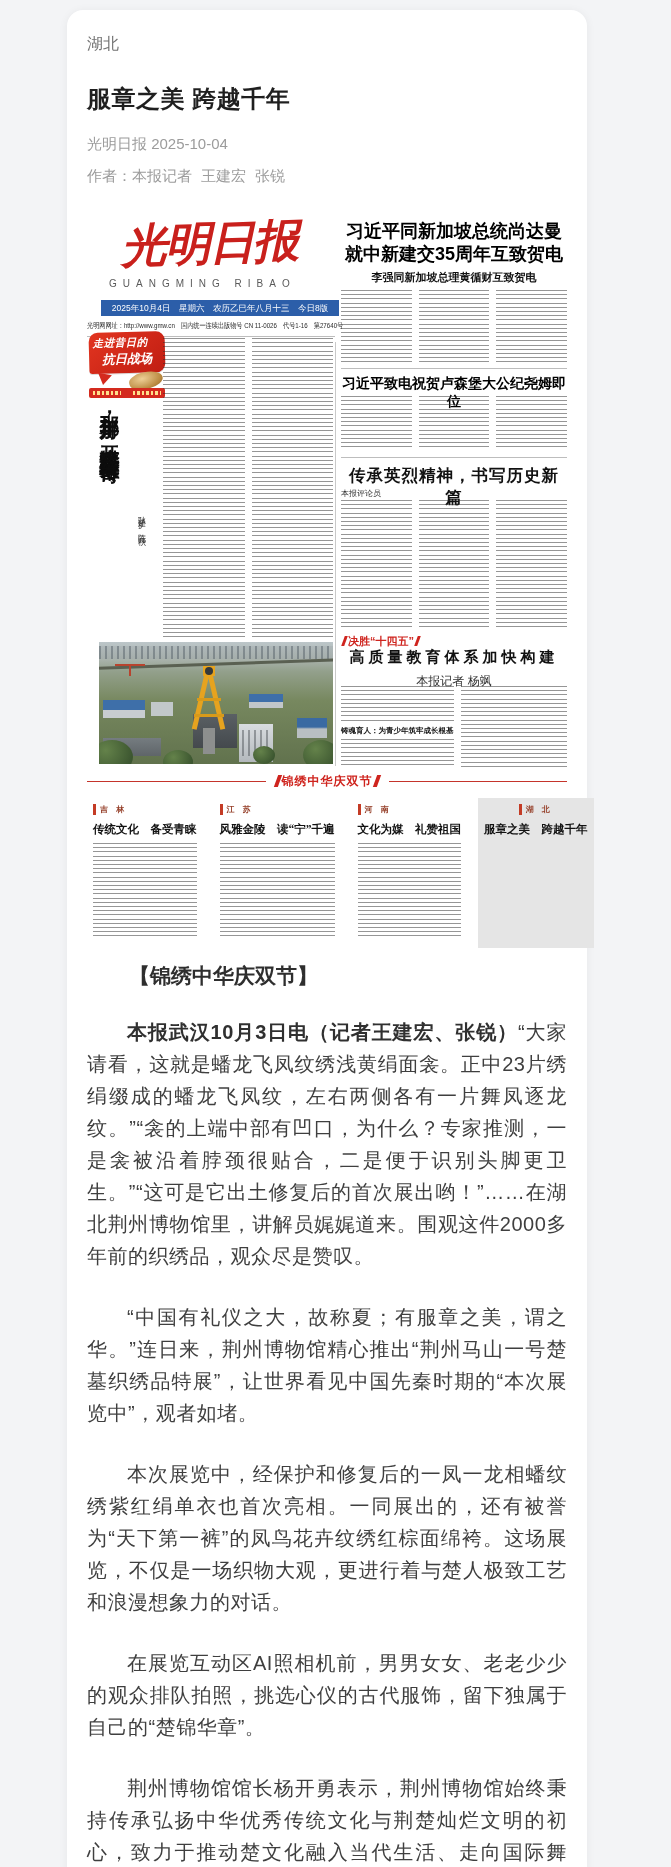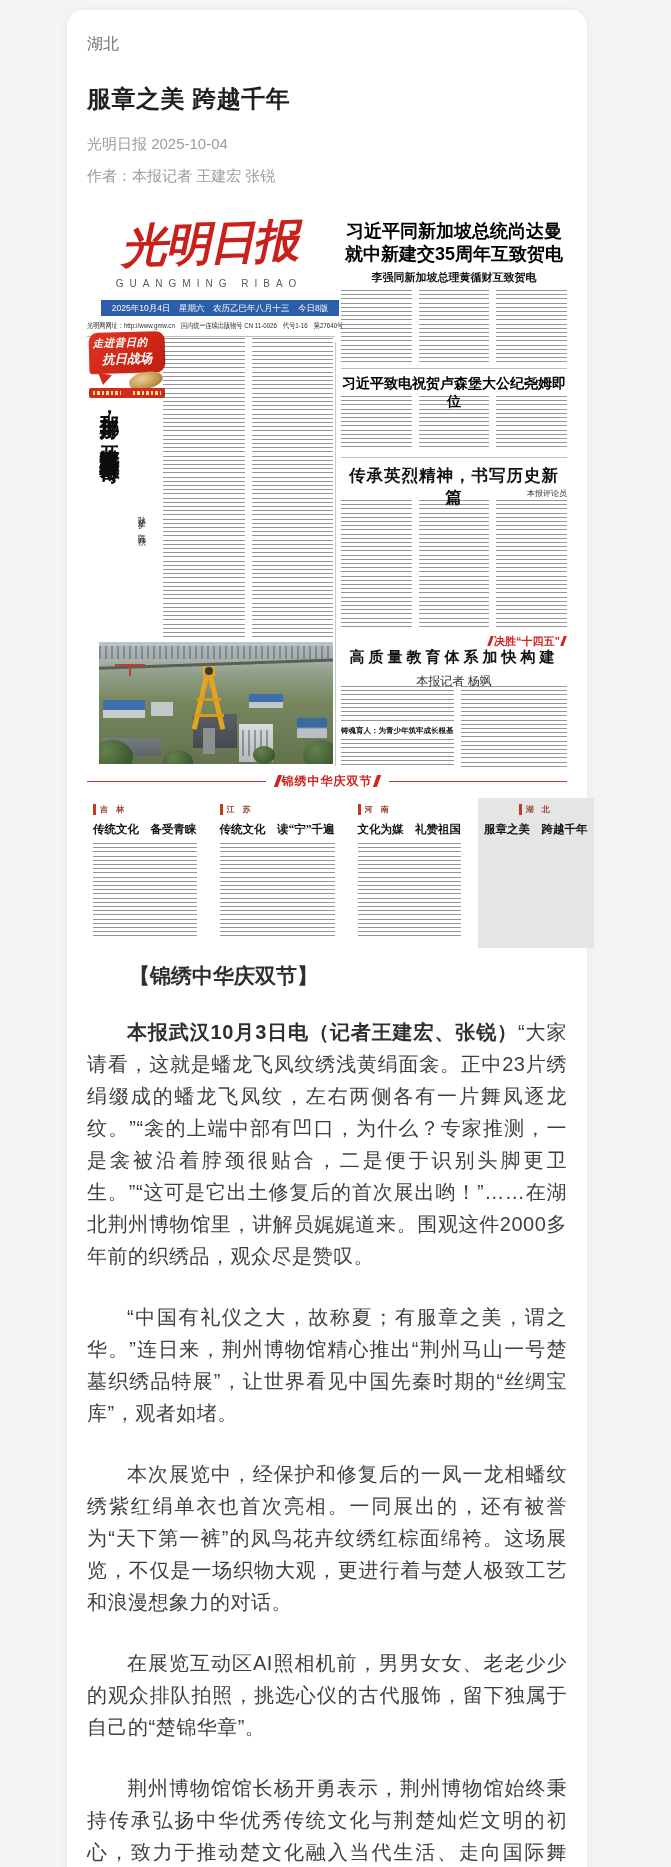--- a/index.html
+++ b/index.html
@@ -10,29 +10,29 @@
   }
   .card{
     position:absolute;left:67px;top:10px;width:520px;height:1900px;
     background:#ffffff;border-radius:16px;
     box-shadow:0 1px 10px rgba(0,0,0,.06);
     padding:0 20px;box-sizing:border-box;
   }
   .category{margin-top:24px;font-size:16px;color:#737373;}
   .title{margin:28px 0 0;font-size:24px;font-weight:600;color:#1f1f1f;letter-spacing:.5px;}
   .meta{margin-top:20px;font-size:15px;color:#9c9c9c;}
-  .meta.author{margin-top:13px;}
+  .meta.author{margin-top:13px;font-family:Liberation Mono, monospace;}
 
   
   .newspaper{position:relative;margin-top:24px;width:480px;height:738px;background:#fff;color:#222;}
   .np-abs{position:absolute;}
   .np-masthead{left:22px;top:6px;width:200px;text-align:center;
     font-family:"Liberation Serif", serif;font-style:italic;font-weight:700;
     font-size:46px;line-height:56px;color:#c9201c;transform:rotate(-2deg);letter-spacing:-2px;}
-  .np-latin{left:22px;top:68px;width:200px;text-align:center;font-size:10px;letter-spacing:6px;color:#5a5a5a;}
+  .np-latin{left:22px;top:68px;width:200px;text-align:left;font-size:10px;letter-spacing:6px;color:#5a5a5a;}
   .np-datebar{left:14px;top:90px;width:238px;height:16px;background:#2c5ea9;color:#fff;
     font-size:8.5px;line-height:16px;text-align:center;white-space:nowrap;}
   .np-infoline{left:0px;top:111px;width:300px;font-size:7.5px;color:#2a2a2a;white-space:nowrap;
     transform:scaleX(.82);transform-origin:left center;}
   .hline{height:1px;background:#bdbdbd;}
   .vline{width:1px;background:#c9c9c9;}
 
   
   .cols{display:flex;gap:7px;height:100%;}
   .mcol{flex:1;background-image:repeating-linear-gradient(180deg, rgba(45,45,45,.5) 0 1px, transparent 1px 4.2px);}
@@ -41,23 +41,23 @@
   
   .rb{left:254px;width:226px;}
   .hl1{top:10px;text-align:center;font-weight:800;font-size:18px;line-height:23px;color:#000;}
   .hl1sub{top:60px;text-align:center;font-weight:700;font-size:11px;color:#111;}
   .m3a{top:80px;height:72px;}
   .rrule1{top:158px;}
   .hl2{top:165px;text-align:center;font-weight:800;font-size:14px;color:#000;}
   .m3b{top:186px;height:54px;}
   .rrule2{top:247px;}
   .hl3{top:255px;text-align:center;font-family:"Liberation Serif",serif;font-weight:700;font-size:16.5px;letter-spacing:1px;color:#111;}
-  .by3{top:278px;text-align:right;font-size:8px;color:#333;}
+  .by3{top:278px;text-align:left;font-size:8px;color:#333;}
   .m3c{top:290px;height:130px;}
-  .label4{top:424px;text-align:right;font-weight:700;font-size:11px;color:#cf241e;}
+  .label4{top:424px;text-align:left;font-weight:700;font-size:11px;color:#cf241e;}
   .slash{display:inline-block;width:3px;height:10px;background:#cf241e;transform:skewX(-20deg);margin:0 2px;vertical-align:-1px;}
   .hl4{top:438px;text-align:center;font-family:"Liberation Serif",serif;font-weight:700;font-size:15px;letter-spacing:4px;color:#111;}
   .by4{top:463px;text-align:center;font-size:12px;color:#333;}
   .body4{top:476px;height:82px;display:flex;gap:7px;}
   .body4 .colA{flex:1;display:flex;flex-direction:column;}
   .body4 .colA .m1{height:36px;}
   .sub4{font-weight:700;font-size:7.5px;color:#111;margin:4px 0 3px;white-space:nowrap;}
   .body4 .colA .m2{flex:1;}
   .body4 .colB{flex:1;}
 
@@ -246,36 +246,36 @@
     </div>
 
     <div class="np-abs mini-strip">
       <div class="mini">
         <div class="tag">吉 林</div>
         <div class="mini-head">传统文化　备受青睐</div>
         <div class="mini-body micro-solo"></div>
       </div>
       <div class="mini">
         <div class="tag">江 苏</div>
-        <div class="mini-head">传统文化　读“宁”千遍</div>
+        <div class="mini-head">风雅金陵　读“宁”千遍</div>
         <div class="mini-body micro-solo"></div>
       </div>
       <div class="mini">
         <div class="tag">河 南</div>
         <div class="mini-head">文化为媒　礼赞祖国</div>
         <div class="mini-body micro-solo"></div>
       </div>
       <div class="mini highlight">
         <div class="tag">湖 北</div>
         <div class="mini-head">服章之美　跨越千年</div>
         <div class="mini-body micro-solo"></div>
       </div>
     </div>
   </div>
 
   <div class="section-heading">【锦绣中华庆双节】</div>
   <p class="body-p"><b>本报武汉10月3日电（记者王建宏、张锐）</b><span>“大家请看，这就是蟠龙飞凤纹绣浅黄绢面衾。正中23片绣绢缀成的蟠龙飞凤纹，左右两侧各有一片舞凤逐龙纹。”“衾的上端中部有凹口，为什么？专家推测，一是衾被沿着脖颈很贴合，二是便于识别头脚更卫生。”“这可是它出土修复后的首次展出哟！”……在湖北荆州博物馆里，讲解员娓娓道来。围观这件2000多年前的织绣品，观众尽是赞叹。</span></p>
-  <p class="body-p">“中国有礼仪之大，故称夏；有服章之美，谓之华。”连日来，荆州博物馆精心推出“荆州马山一号楚墓织绣品特展”，让世界看见中国先秦时期的“丝绸宝库”，观者如堵。</p>
+  <p class="body-p">“中国有礼仪之大，故称夏；有服章之美，谓之华。”连日来，荆州博物馆精心推出“荆州马山一号楚墓织绣品特展”，让世界看见中国先秦时期的“本次展览中”，观者如堵。</p>
   <p class="body-p">本次展览中，经保护和修复后的一凤一龙相蟠纹绣紫红绢单衣也首次亮相。一同展出的，还有被誉为“天下第一裤”的凤鸟花卉纹绣红棕面绵袴。这场展览，不仅是一场织物大观，更进行着与楚人极致工艺和浪漫想象力的对话。</p>
   <p class="body-p">在展览互动区AI照相机前，男男女女、老老少少的观众排队拍照，挑选心仪的古代服饰，留下独属于自己的“楚锦华章”。</p>
   <p class="body-p">荆州博物馆馆长杨开勇表示，荆州博物馆始终秉持传承弘扬中华优秀传统文化与荆楚灿烂文明的初心，致力于推动楚文化融入当代生活、走向国际舞台。</p>
 
 </div>
 
 </body></html>

